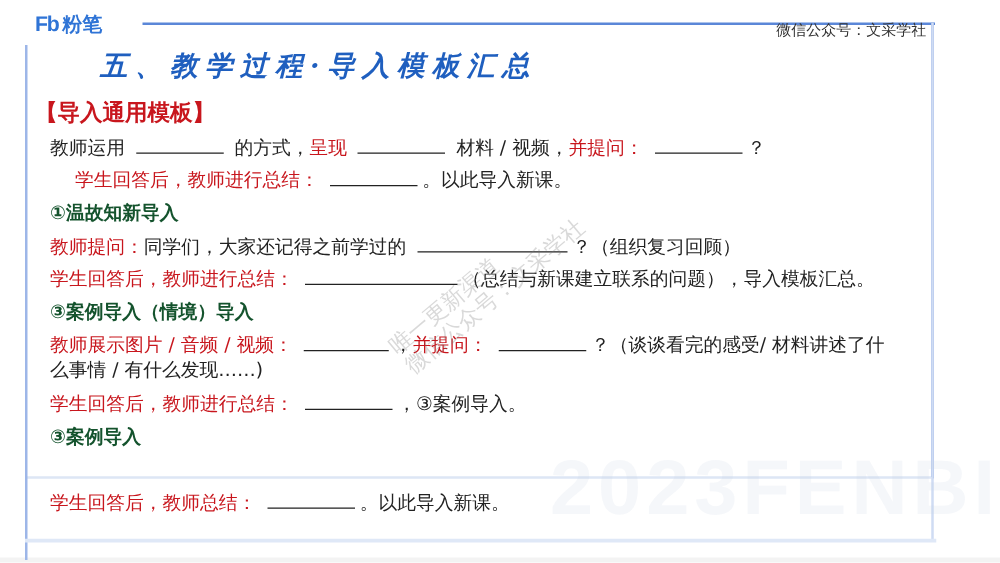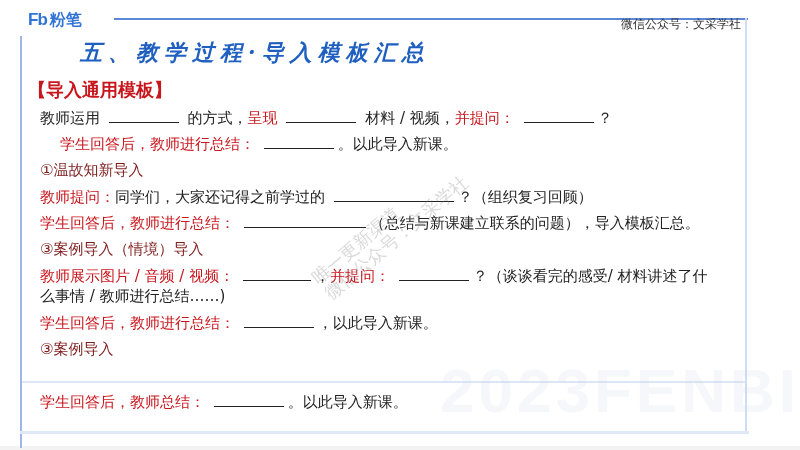--- a/index.html
+++ b/index.html
@@ -49,21 +49,21 @@
     font-weight:bold; font-style:italic;
     font-size:22px; color:#1f5fbf; letter-spacing:6px;margin-left:40px;
   }
   .subtitle {
     position:absolute; left:28px; top:78px; font-size:18px; font-weight:bold; color:#c8161d;
   }
   .line {
     position:absolute; left:40px; font-size:15px; color:#222; white-space:nowrap;text-align:center;
   }
   .red { color:#c8161d; }
-  .bold { font-weight:normal; color:#7f1d1d; }
+  .bold { font-weight:bold; color:#14532d; }
   .blank { display:inline-block; border-bottom:1px solid #222; height:14px; vertical-align:baseline; margin:0 4px; }
   .watermark-diag {
     position:absolute; left:300px; top:210px; transform:rotate(-40deg);
     color:rgba(120,120,120,0.28); font-size:18px; line-height:20px; white-space:nowrap;
     pointer-events:none;
   }
   .watermark-big {
     position:absolute; left:440px; top:355px; font-size:62px; font-weight:bold;
     color:rgba(200,210,230,0.18); letter-spacing:4px; font-family:"Liberation Sans", sans-serif;
     pointer-events:none;
@@ -111,24 +111,24 @@
     <span class="red">学生回答后，教师进行总结：</span>
     <span class="blank" style="width:122px;"></span><span>（总结与新课建立联系的问题），导入模板汇总。</span>
   </div>
 
   <div class="line bold" style="top:240px;">③案例导入（情境）导入</div>
   <div class="line" style="top:266px;">
     <span class="red">教师展示图片 / 音频 / 视频：</span>
     <span class="blank" style="width:68px;"></span><span>，</span><span class="red">并提问：</span>
     <span class="blank" style="width:70px;"></span><span>？（谈谈看完的感受/ 材料讲述了什</span>
   </div>
-  <div class="line" style="top:287px;">么事情 / 教师进行总结……)</div>
+  <div class="line" style="top:287px;">么事情 / 有什么发现……)</div>
   <div class="line" style="top:313px;">
     <span class="red">学生回答后，教师进行总结：</span>
-    <span class="blank" style="width:70px;"></span><span>，以此导入新课。</span>
+    <span class="blank" style="width:70px;"></span><span>，③案例导入。</span>
   </div>
 
   <div class="line bold" style="top:340px;">③案例导入</div>
   <div class="line" style="top:392px;">
     <span class="red">学生回答后，教师总结：</span>
     <span class="blank" style="width:70px;"></span><span>。以此导入新课。</span>
   </div>
 
   <div class="watermark-diag">
     <div>唯一更新渠道</div>

